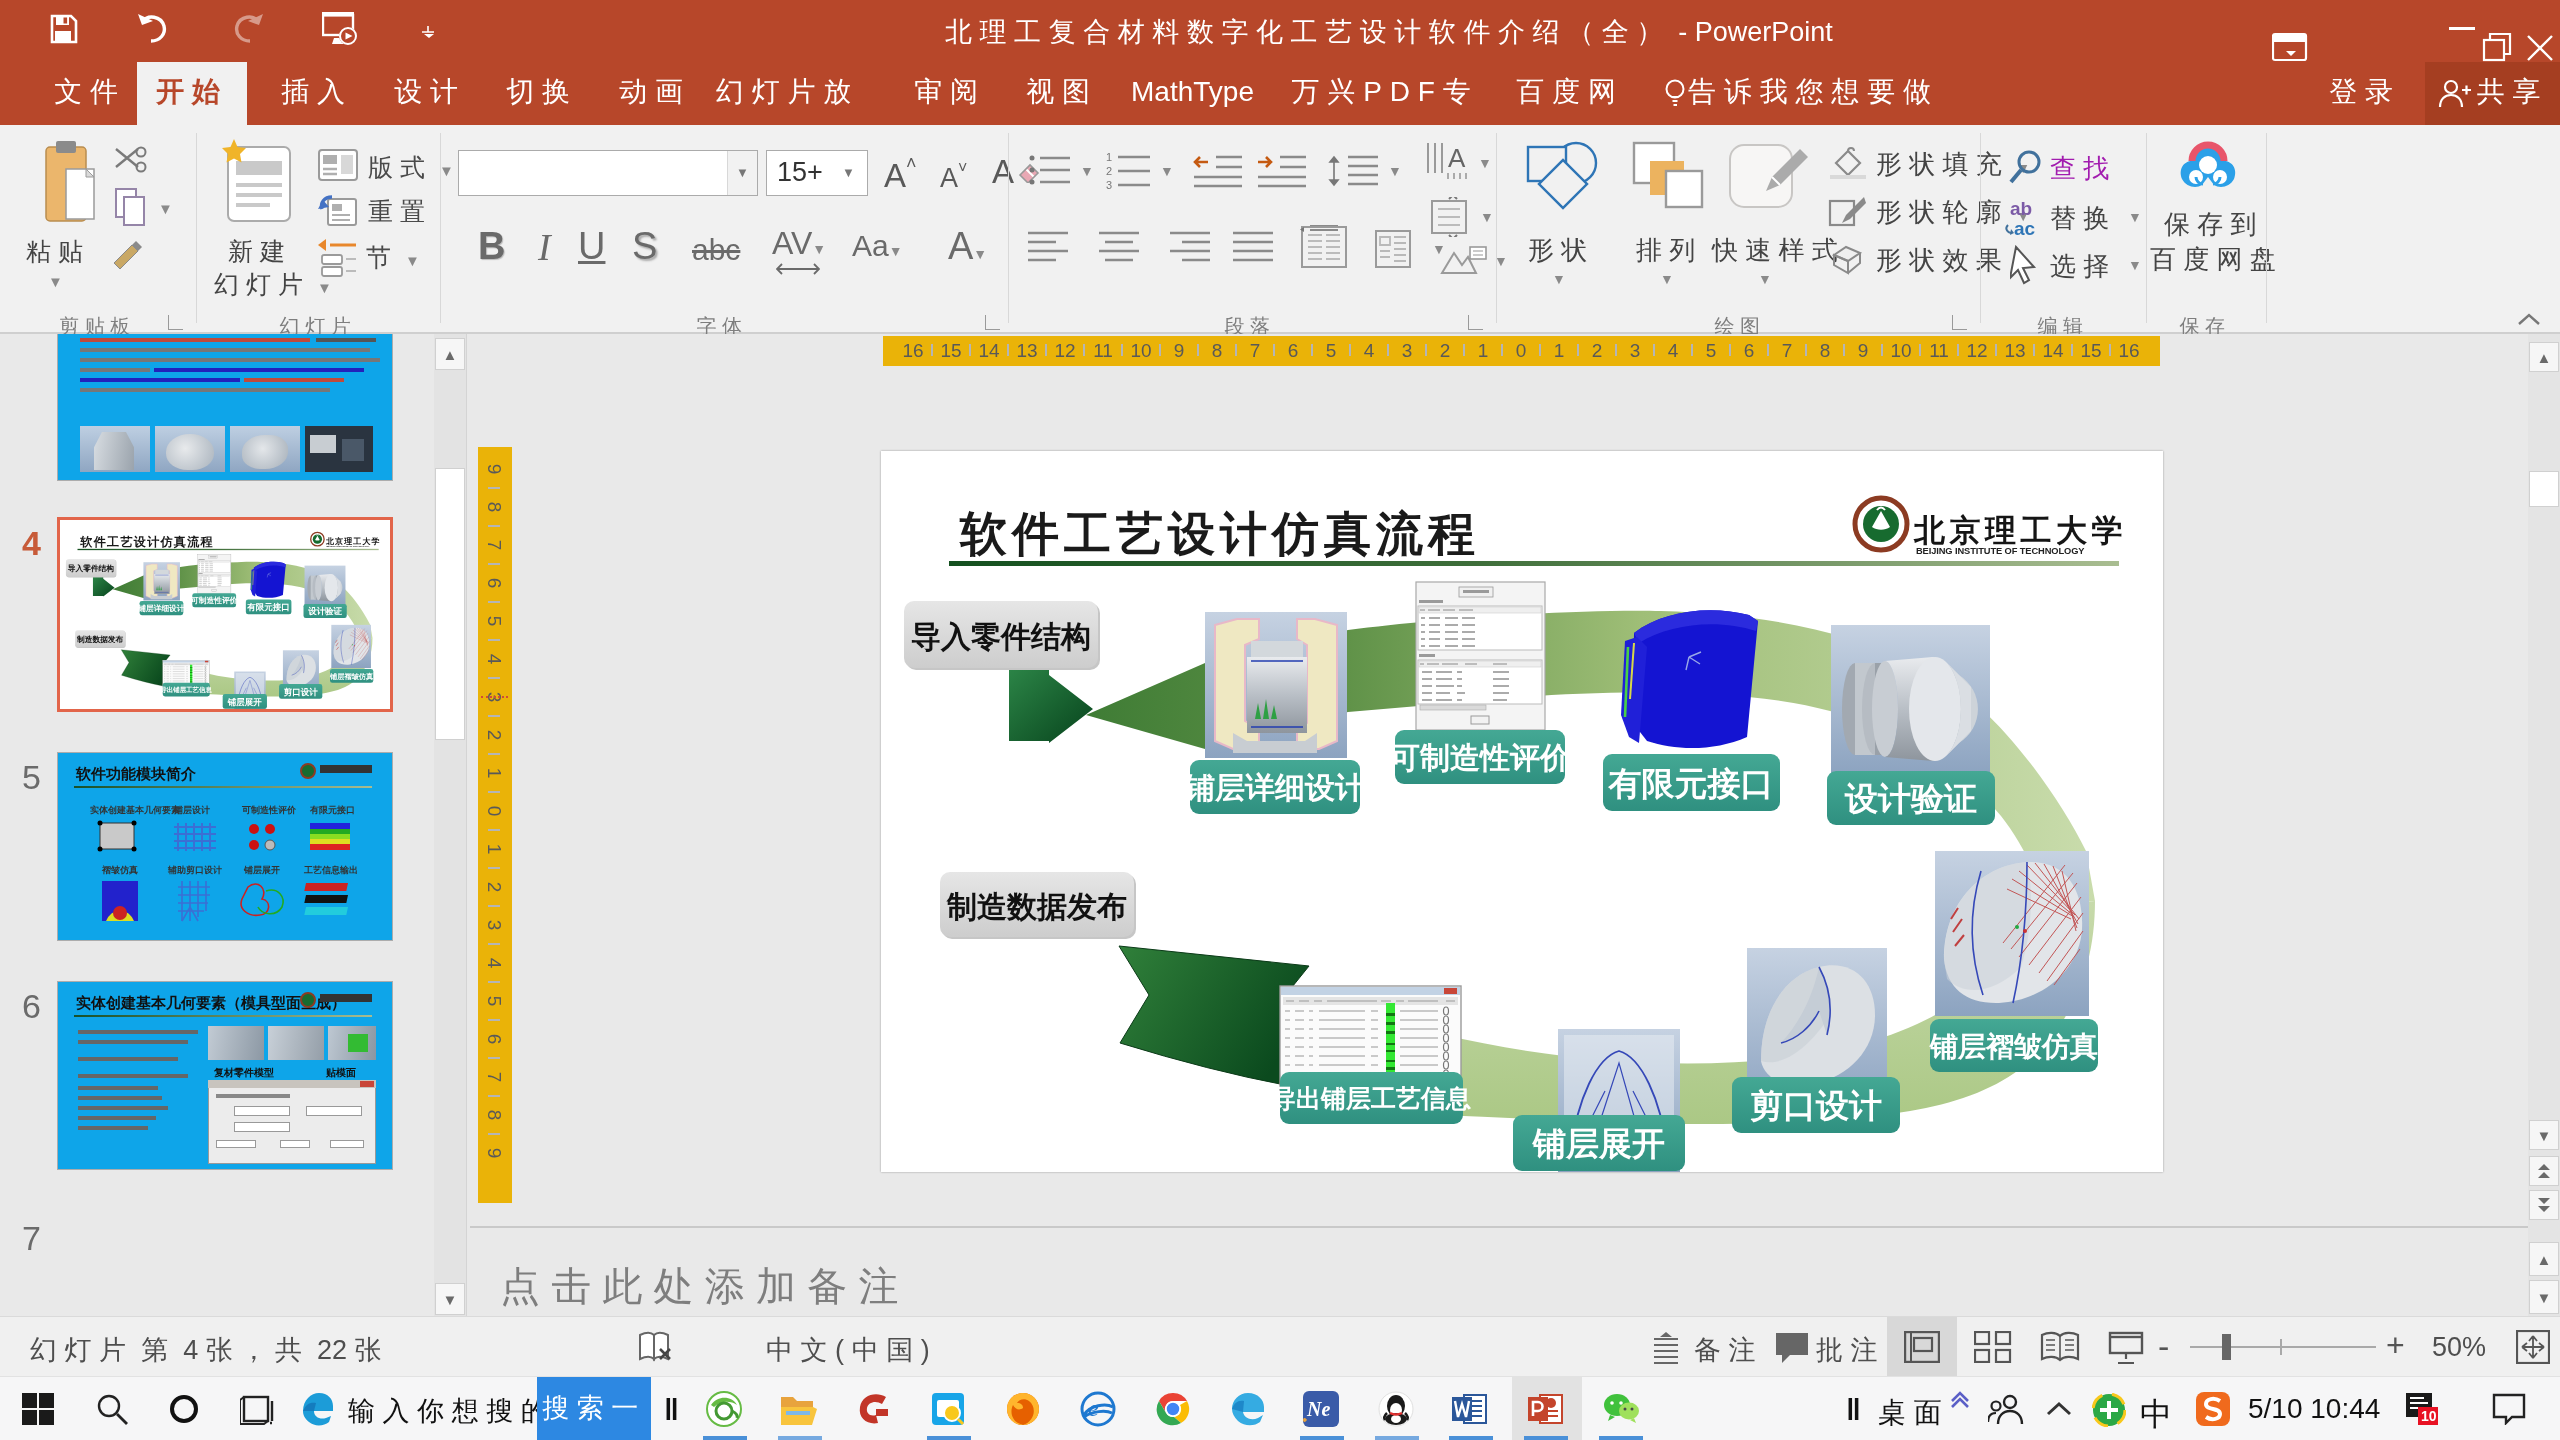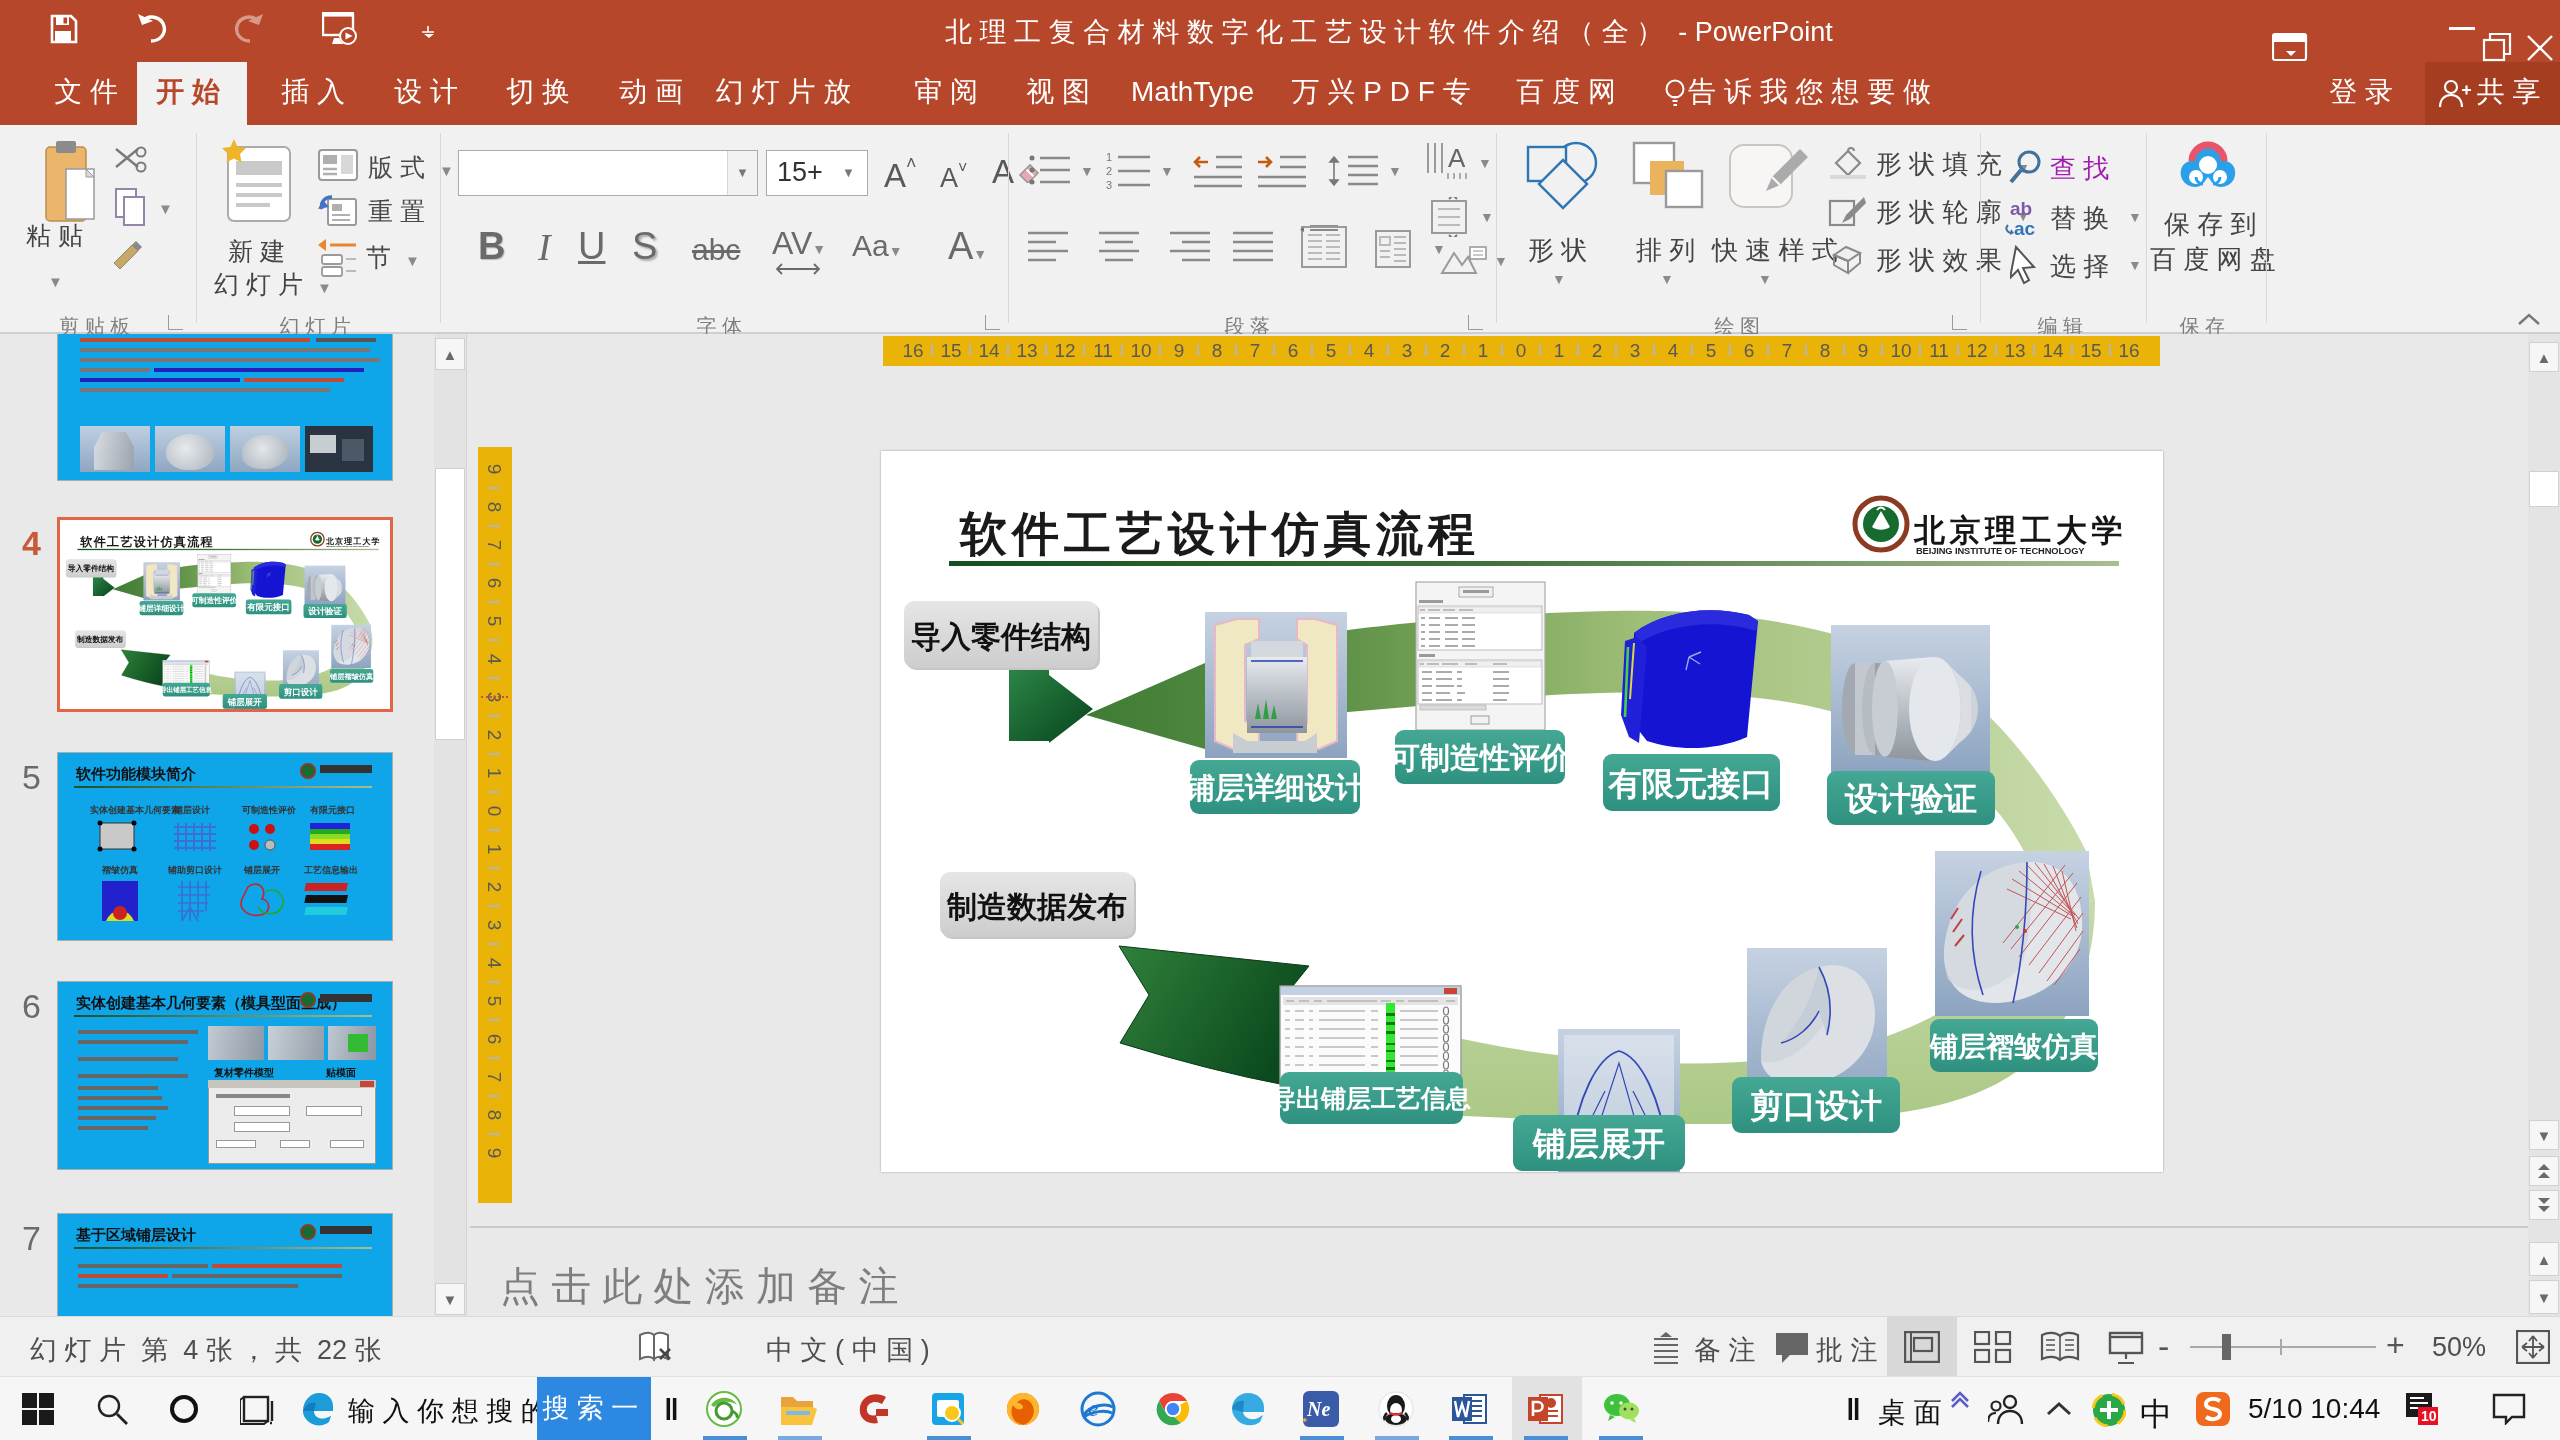--- a/index.html
+++ b/index.html
@@ -340,21 +340,21 @@
     </div>
   </div>
   <div class="abs" id="ribbon">
 
     <svg class="abs" style="left:44px;top:14px" width="56" height="92" viewBox="0 0 56 92">
         <rect x="2" y="8" width="40" height="74" rx="4" fill="#EBB66C" stroke="#B98D4F" stroke-width="1.5"></rect>
         <rect x="12" y="2" width="20" height="12" rx="2" fill="#8B8B8B"></rect>
         <path d="M22 30 h28 v50 h-28 z" fill="#fff" stroke="#9B9B9B" stroke-width="1.5"></path>
         <path d="M42 30 l8 8 h-8 z" fill="#D9D9D9" stroke="#9B9B9B"></path>
       </svg>
-    <div class="abs rtext cjk" style="left:26px;top:94px;font-size:25px;color:#444">粘贴</div>
+    <div class="abs rtext cjk" style="left:26px;top:110px;font-size:25px;color:#444">粘贴</div>
     <div class="abs dd" style="left:48px;top:148px;font-size:15px">▼</div>
     <svg class="abs" style="left:112px;top:20px" width="38" height="30" viewBox="0 0 38 30">
         <path d="M4 4 L26 22 M26 4 L4 22" stroke="#7a7a7a" stroke-width="2.4"></path>
         <circle cx="29" cy="22" r="4.5" fill="none" stroke="#7a7a7a" stroke-width="2"></circle>
         <circle cx="29" cy="7" r="4.5" fill="none" stroke="#7a7a7a" stroke-width="2"></circle>
       </svg>
     <svg class="abs" style="left:114px;top:62px" width="34" height="40" viewBox="0 0 34 40">
         <rect x="2" y="2" width="20" height="28" fill="#fff" stroke="#9585A8" stroke-width="2"></rect>
         <rect x="10" y="10" width="20" height="28" fill="#fff" stroke="#9585A8" stroke-width="2"></rect>
       </svg>
@@ -824,31 +824,20 @@
           <div class="abs" style="left:302px;top:99px;width:14px;height:6px;background:#C84638"></div>
         <div class="abs" style="left:158px;top:112px;width:74px;height:4px;background:#888"></div>
         <div class="abs" style="left:176px;top:124px;width:56px;height:10px;background:#fff;border:1px solid #999"></div>
         <div class="abs" style="left:248px;top:124px;width:56px;height:10px;background:#fff;border:1px solid #999"></div>
         <div class="abs" style="left:176px;top:140px;width:56px;height:10px;background:#fff;border:1px solid #999"></div>
         <div class="abs" style="left:158px;top:158px;width:40px;height:8px;background:#fff;border:1px solid #999"></div>
         <div class="abs" style="left:222px;top:158px;width:30px;height:8px;background:#fff;border:1px solid #999"></div>
         <div class="abs" style="left:272px;top:158px;width:34px;height:8px;background:#fff;border:1px solid #999"></div>
       </div>
       <div class="snum" style="top:885px">7</div>
-      <div class="thumb" id="th7" style="top:879px;height:189px;overflow:hidden">
-        <div class="abs" style="left:18px;top:12px;font-size:15px;font-weight:bold;color:#111">基于区域铺层设计</div>
-        <div class="abs" style="left:16px;top:33px;width:298px;height:2px;background:linear-gradient(90deg,#17512A,#A8BC90)"></div>
-        <div class="abs" style="left:242px;top:10px;width:16px;height:16px;border-radius:50%;background:#176B2F;border:2px solid #8C3B22"></div>
-        <div class="abs" style="left:262px;top:12px;width:52px;height:8px;background:#333"></div>
-        <div class="abs" style="left:20px;top:50px;width:130px;height:4px;background:#666"></div>
-          <div class="abs" style="left:154px;top:50px;width:130px;height:4px;background:#C04A3A"></div>
-        <div class="abs" style="left:20px;top:60px;width:90px;height:4px;background:#C04A3A"></div>
-          <div class="abs" style="left:114px;top:60px;width:170px;height:4px;background:#666"></div>
-        <div class="abs" style="left:20px;top:70px;width:220px;height:4px;background:#666"></div>
-      </div>
       <div class="abs" style="left:434px;top:0;width:32px;height:982px;background:#E3E3E3"></div>
       <div class="sbbtn" style="left:435px;top:4px;width:30px;height:32px;font-size:15px">▲</div>
       <div class="abs" style="left:435px;top:134px;width:30px;height:272px;background:#fff;border:1px solid #D0D0D0"></div>
       <div class="sbbtn" style="left:435px;top:949px;width:30px;height:32px;font-size:15px">▼</div>
       <div class="abs" style="left:466px;top:0;width:1px;height:982px;background:#D4D4D4"></div>
     </div>
   </div>
   <div class="abs" id="statusbar">
     <div class="abs" style="left:30px;top:15px"><span class="cjk">幻灯片</span> <span class="cjk">第</span> 4 <span class="cjk">张，共</span> 22 <span class="cjk">张</span></div>
     <svg class="abs" style="left:636px;top:14px" width="40" height="34" viewBox="0 0 40 34">

